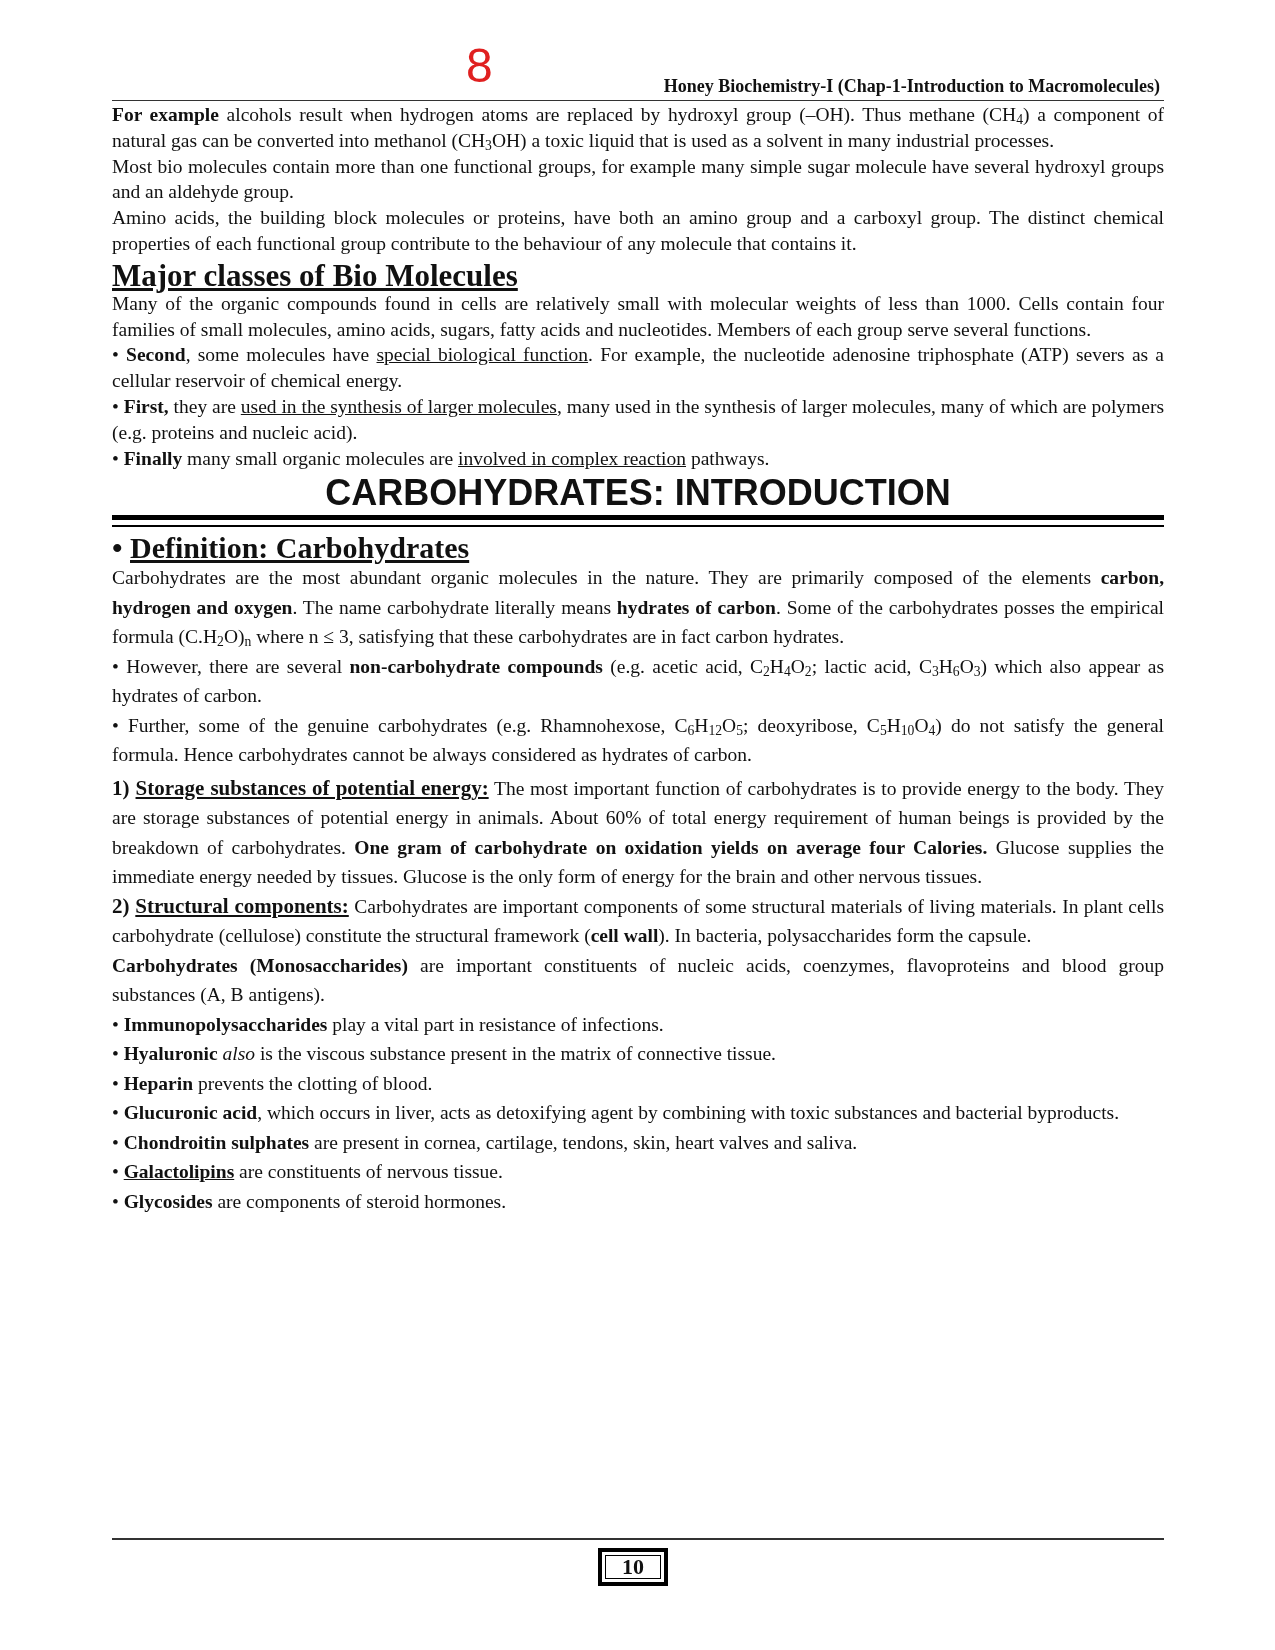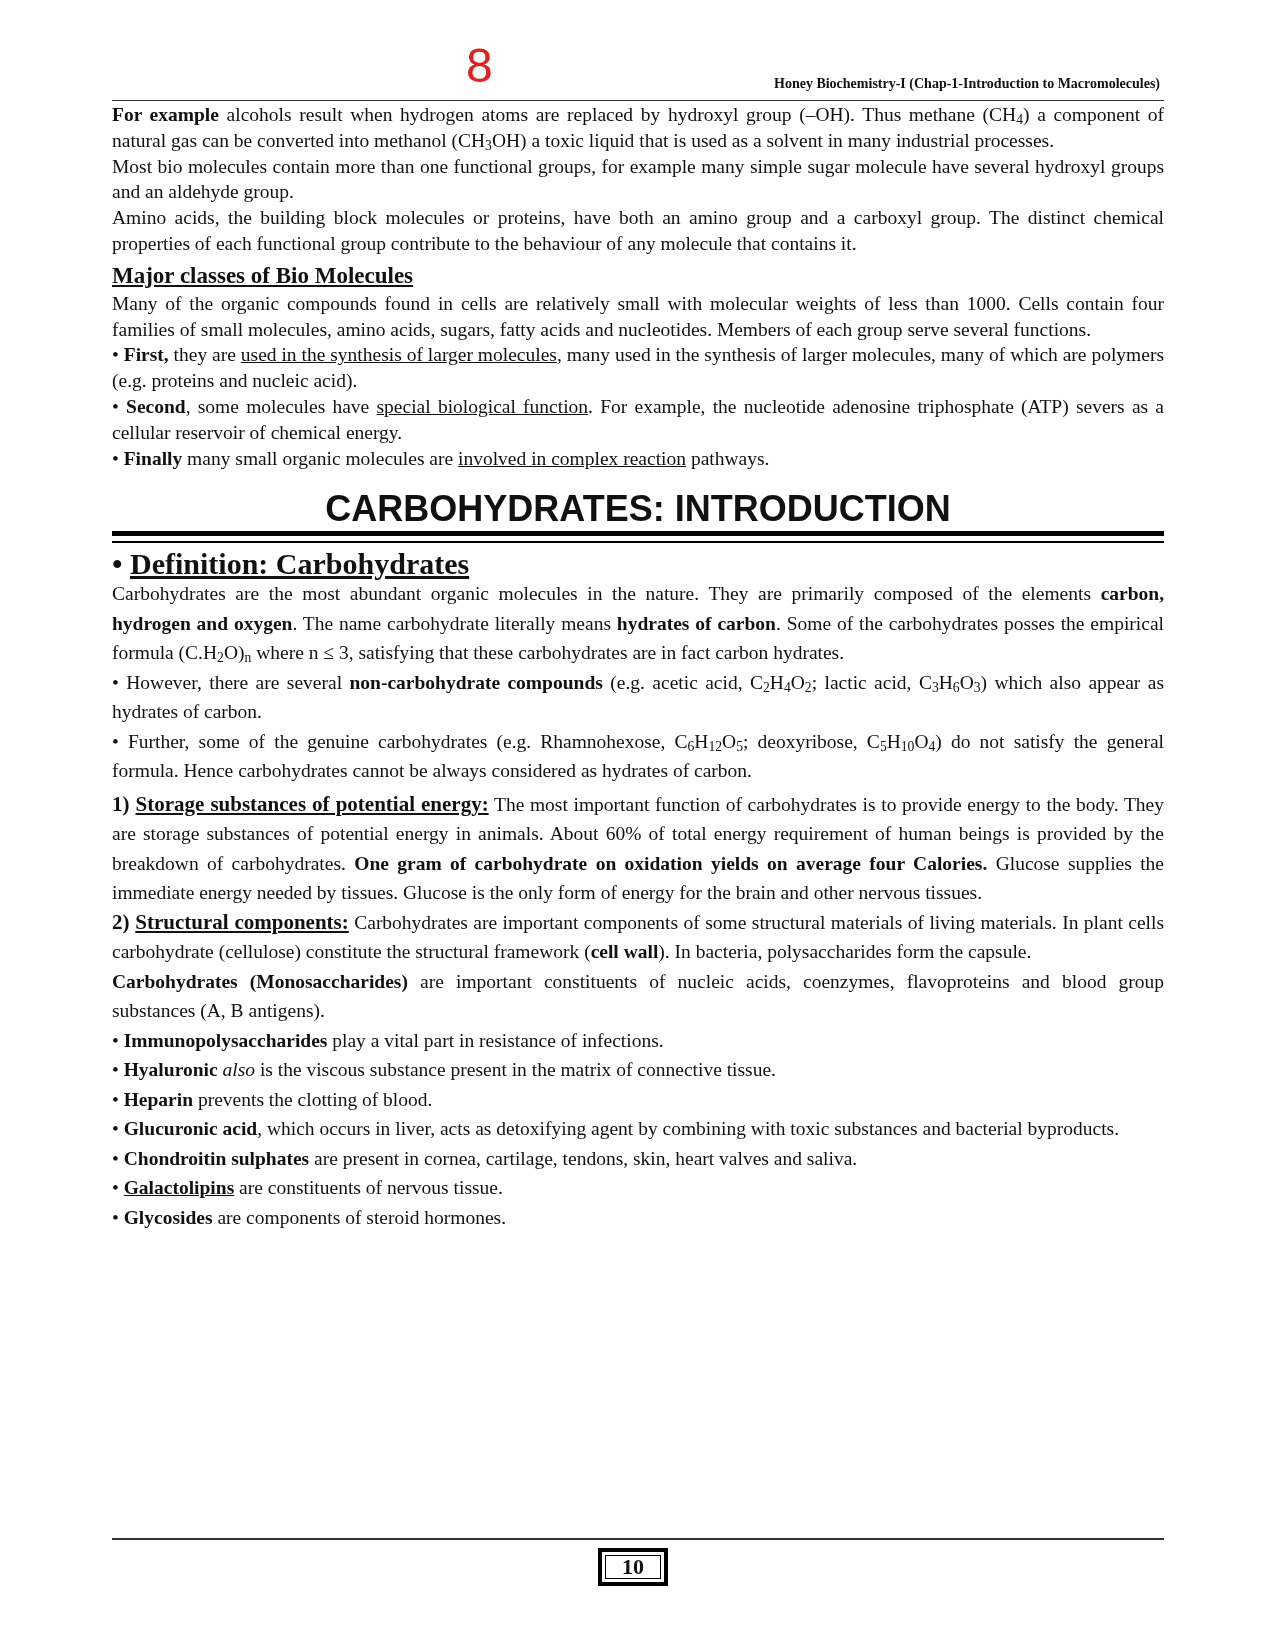--- a/index.html
+++ b/index.html
@@ -1,26 +1,26 @@
 <!DOCTYPE html>
 <html><head>
 <meta charset="utf-8">
 <style>
   html, body { margin: 0; padding: 0; background: #ffffff; }
   body { width: 1275px; height: 1650px; position: relative; overflow: hidden;
          font-family: "Liberation Serif", "DejaVu Serif", serif; color: #111; }
   .page { position: absolute; left: 112px; top: 0; width: 1052px; }
   .header { position: absolute; left: 0; top: 40px; width: 1052px; height: 60px; border-bottom: 1.5px solid #333; }
   .header .num { position: absolute; left: 354px; top: 2px; font-family: "Liberation Sans", sans-serif; font-size: 48px; color: #e02020; line-height: 1; }
-  .header .title { position: absolute; right: 4px; top: 36px; font-size: 14px; font-weight: bold; }
+  .header .title { position: absolute; right: 4px; top: 36px; font-size: 18px; font-weight: bold; }
   .content { position: absolute; left: 0; top: 102px; width: 1052px; }
   p { margin: 0; font-size: 19.5px; line-height: 26px; text-align: justify; }
   .top-block p { line-height: 25.8px; }
-  .h-major { font-size: 23px; font-weight: bold; text-decoration: underline; margin-top: 4px; line-height: 30px; }
-  .big-title { font-family: "Liberation Sans", sans-serif; font-weight: bold; font-size: 36px; text-align: center; line-height: 40px; margin-top: 18px; }
+  .h-major { font-size: 31px; font-weight: bold; text-decoration: underline; margin-top: 4px; line-height: 30px; }
+  .big-title { font-family: "Liberation Sans", sans-serif; font-weight: bold; font-size: 36px; text-align: center; line-height: 40px; margin-top: 2px; }
   .rule-double { height: 5px; border-top: 5px solid #000; border-bottom: 2px solid #000; margin: 2px 0 6px 0; }
   .sub-h { font-size: 30px; font-weight: bold; line-height: 30px; }
   .sub-h u { text-decoration: underline; }
   .sec p { line-height: 29.5px; }
   .sec .num-h { font-size: 21px; font-weight: bold; }
   .footer-rule { position: absolute; left: 112px; top: 1538px; width: 1052px; border-top: 2px solid #333; }
   .pagebox { position: absolute; left: 598px; top: 1548px; width: 70px; height: 38px; border: 4px solid #000; box-sizing: border-box; }
   .pagebox .inner { position: absolute; left: 3px; top: 3px; right: 3px; bottom: 3px; border: 1.5px solid #000;
                     display: flex; align-items: center; justify-content: center; font-weight: bold; font-size: 22px; }
   b { font-weight: bold; }
@@ -36,22 +36,22 @@
   </div>
 
   <div class="content">
     <div class="top-block">
       <p><b>For example</b><span> alcohols result when hydrogen atoms are replaced by hydroxyl group (–OH). Thus methane (CH</span><sub>4</sub><span>) a component of natural gas can be converted into methanol (CH</span><sub>3</sub><span>OH) a toxic liquid that is used as a solvent in many industrial processes.</span></p>
       <p>Most bio molecules contain more than one functional groups, for example many simple sugar molecule have several hydroxyl groups and an aldehyde group.</p>
       <p>Amino acids, the building block molecules or proteins, have both an amino group and a carboxyl group. The distinct chemical properties of each functional group contribute to the behaviour of any molecule that contains it.</p>
 
       <div class="h-major">Major classes of Bio Molecules</div>
       <p>Many of the organic compounds found in cells are relatively small with molecular weights of less than 1000. Cells contain four families of small molecules, amino acids, sugars, fatty acids and nucleotides. Members of each group serve several functions.</p>
+      <p>• <b>Second</b><span>, some molecules have </span><u>special biological function</u><span>. For example, the nucleotide adenosine triphosphate (ATP) severs as a cellular reservoir of chemical energy.</span></p>
       <p>• <b>First,</b><span> they are </span><u>used in the synthesis of larger molecules</u><span>, many used in the synthesis of larger molecules, many of which are polymers (e.g. proteins and nucleic acid).</span></p>
-      <p>• <b>Second</b><span>, some molecules have </span><u>special biological function</u><span>. For example, the nucleotide adenosine triphosphate (ATP) severs as a cellular reservoir of chemical energy.</span></p>
       <p>• <b>Finally</b><span> many small organic molecules are </span><u>involved in complex reaction</u><span> pathways.</span></p>
     </div>
 
     <div class="big-title">CARBOHYDRATES: INTRODUCTION</div>
     <div class="rule-double"></div>
 
     <div class="sec">
       <div class="sub-h">• <u>Definition: Carbohydrates</u></div>
       <p><span>Carbohydrates are the most abundant organic molecules in the nature. They are primarily composed of the elements </span><b>carbon, hydrogen and oxygen</b><span>. The name carbohydrate literally means </span><b>hydrates of carbon</b><span>. Some of the carbohydrates posses the empirical formula (C.H</span><sub>2</sub><span>O)</span><sub>n</sub><span> where n ≤ 3, satisfying that these carbohydrates are in fact carbon hydrates.</span></p>
       <p>• <span>However, there are several </span><b>non-carbohydrate compounds</b><span> (e.g. acetic acid, C</span><sub>2</sub><span>H</span><sub>4</sub><span>O</span><sub>2</sub><span>; lactic acid, C</span><sub>3</sub><span>H</span><sub>6</sub><span>O</span><sub>3</sub><span>) which also appear as hydrates of carbon.</span></p>

